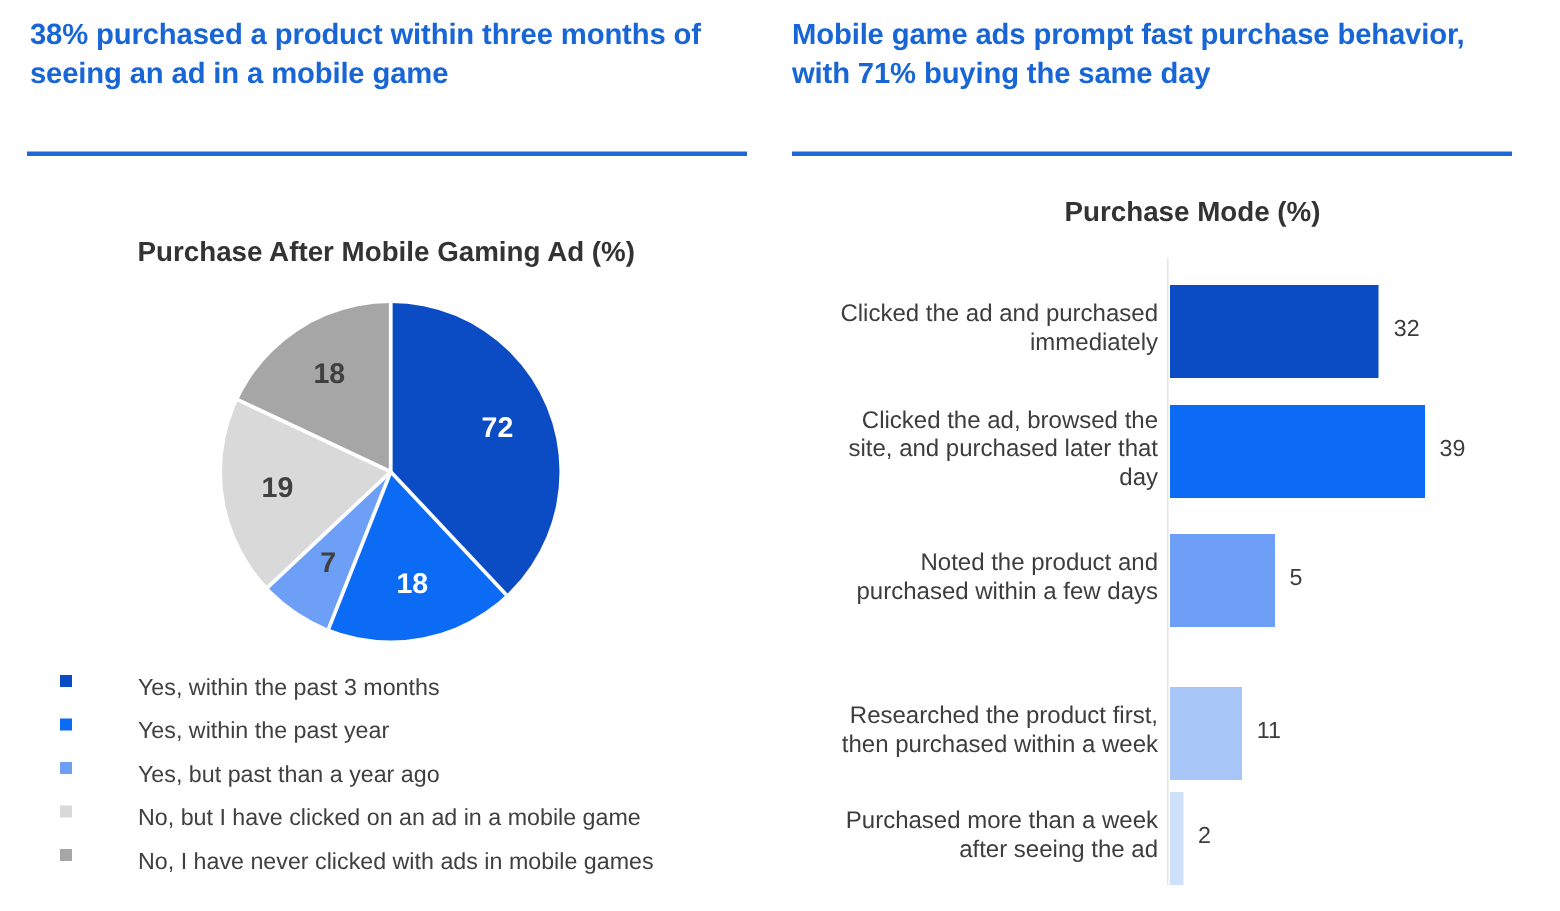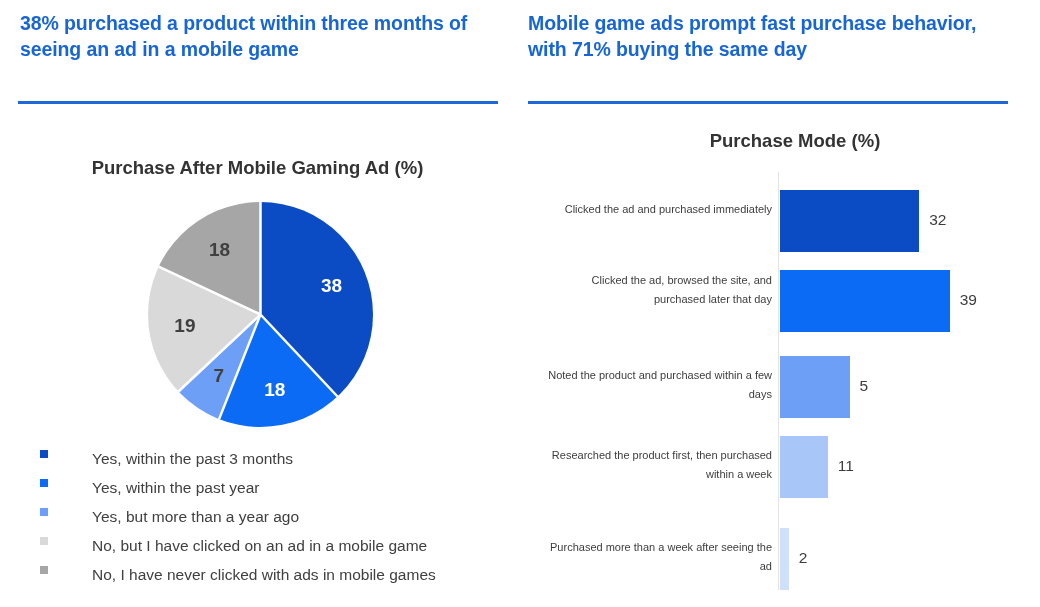--- a/index.html
+++ b/index.html
@@ -130,21 +130,21 @@
   .bar-row {
     position: absolute;
     left: 0;
     width: 520px;
   }
   .bar-cat {
     position: absolute;
     right: 268px;
     width: 230px;
     text-align: right;
-    font-size: 11px;
+    font-size: 16px;
     line-height: 19px;
     color: #3d3d3d;
   }
   .bar-rect {
     position: absolute;
     left: 260px;
     border-radius: 0;
   }
   .bar-val {
     position: absolute;
@@ -169,40 +169,40 @@
     <div class="pie-wrap">
       <div class="pie" id="pie-disc" style="background: conic-gradient(rgb(11, 75, 196) 0deg, rgb(11, 75, 196) 136.8deg, rgb(11, 107, 245) 136.8deg, rgb(11, 107, 245) 201.6deg, rgb(108, 159, 245) 201.6deg, rgb(108, 159, 245) 226.8deg, rgb(217, 217, 217) 226.8deg, rgb(217, 217, 217) 295.2deg, rgb(166, 166, 166) 295.2deg, rgb(166, 166, 166) 360deg);"></div>
       <svg class="pie-sep" id="pie-sep" viewBox="0 0 225 225">
           <line x1="112.5" y1="112.5" x2="112.5" y2="0" stroke="#ffffff" stroke-width="2.5"></line>
           <line x1="112.5" y1="112.5" x2="189.5115494169775" y2="194.50897058490878" stroke="#ffffff" stroke-width="2.5"></line>
           <line x1="112.5" y1="112.5" x2="71.08598782297369" y2="217.09985466242827" stroke="#ffffff" stroke-width="2.5"></line>
           <line x1="112.5" y1="112.5" x2="30.49102941509122" y2="189.51154941697752" stroke="#ffffff" stroke-width="2.5"></line>
           <line x1="112.5" y1="112.5" x2="10.706956597572756" y2="64.59982969892943" stroke="#ffffff" stroke-width="2.5"></line>
         </svg>
       <div id="pie-labels">
-          <div class="pie-label dark" style="left: 183.628px; top: 84.3385px;">38</div>
+          <div class="pie-label dark" style="left: 183.628px; top: 84.3385px;">72</div>
           <div class="pie-label dark" style="left: 126.835px; top: 187.645px;">18</div>
           <div class="pie-label light" style="left: 70.7653px; top: 173.911px;">7</div>
           <div class="pie-label light" style="left: 36.9418px; top: 124.467px;">19</div>
           <div class="pie-label light" style="left: 71.5093px; top: 47.9089px;">18</div>
         </div>
     </div>
 
     <div class="legend" id="pie-legend">
         <div class="legend-row">
           <span class="legend-swatch" style="background: rgb(11, 75, 196);"></span>
           <span class="legend-text">Yes, within the past 3 months</span>
         </div>
         <div class="legend-row">
           <span class="legend-swatch" style="background: rgb(11, 107, 245);"></span>
           <span class="legend-text">Yes, within the past year</span>
         </div>
         <div class="legend-row">
           <span class="legend-swatch" style="background: rgb(108, 159, 245);"></span>
-          <span class="legend-text">Yes, but more than a year ago</span>
+          <span class="legend-text">Yes, but past than a year ago</span>
         </div>
         <div class="legend-row">
           <span class="legend-swatch" style="background: rgb(217, 217, 217);"></span>
           <span class="legend-text">No, but I have clicked on an ad in a mobile game</span>
         </div>
         <div class="legend-row">
           <span class="legend-swatch" style="background: rgb(166, 166, 166);"></span>
           <span class="legend-text">No, I have never clicked with ads in mobile games</span>
         </div>
       </div>
@@ -227,21 +227,21 @@
           <div class="bar-row" style="top: 86px; height: 86px;">
             <div class="bar-cat" style="top: 12.5px;">Clicked the ad, browsed the site, and purchased later that day</div>
             <div class="bar-rect" style="width: 169.65px; height: 62px; top: 12px; background: rgb(11, 107, 245);"></div>
             <div class="bar-val" style="left: 439.65px; top: 33px;">39</div>
           </div>
           <div class="bar-row" style="top: 172px; height: 86px;">
             <div class="bar-cat" style="top: 22px;">Noted the product and purchased within a few days</div>
             <div class="bar-rect" style="width: 69.6px; height: 62px; top: 12px; background: rgb(108, 159, 245);"></div>
             <div class="bar-val" style="left: 339.6px; top: 33px;">5</div>
           </div>
-          <div class="bar-row" style="top: 252px; height: 86px;">
+          <div class="bar-row" style="top: 274px; height: 86px;">
             <div class="bar-cat" style="top: 22px;">Researched the product first, then purchased within a week</div>
             <div class="bar-rect" style="width: 47.85px; height: 62px; top: 12px; background: rgb(168, 198, 247);"></div>
             <div class="bar-val" style="left: 317.85px; top: 33px; text-align: right;">11</div>
           </div>
           <div class="bar-row" style="top: 344px; height: 86px;">
             <div class="bar-cat" style="top: 22px;">Purchased more than a week after seeing the ad</div>
             <div class="bar-rect" style="width: 8.7px; height: 62px; top: 12px; background: rgb(207, 224, 251);"></div>
             <div class="bar-val" style="left: 278.7px; top: 33px;">2</div>
           </div>
         </div>

